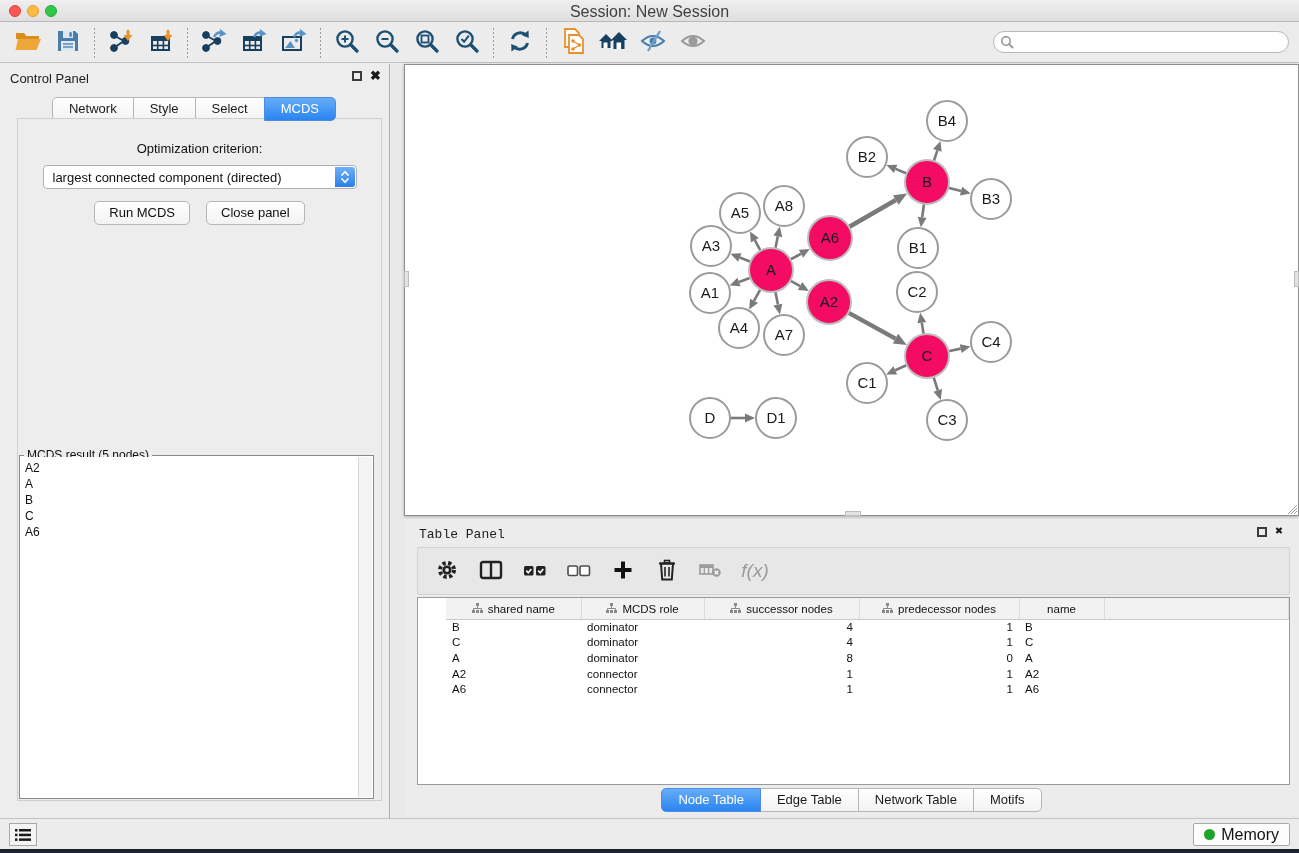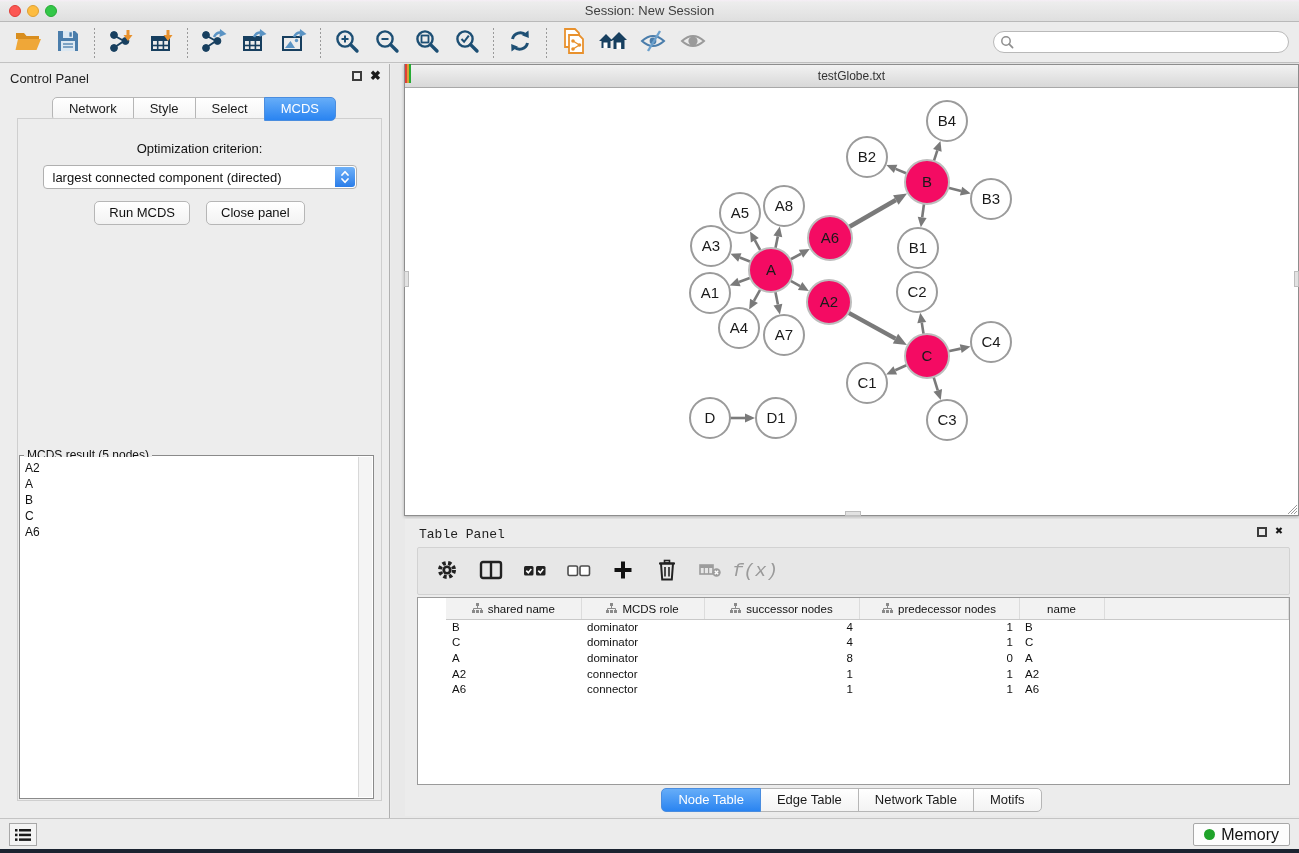--- a/index.html
+++ b/index.html
@@ -9,21 +9,21 @@
 
   
   .titlebar { position:absolute; left:0; top:0; right:0; height:22px;
     background:linear-gradient(#f6eef6 0%, #ededed 10%, #dfdfdf 100%);
     border-bottom:1px solid #b9b9b9; }
   .titlebar .lamp { position:absolute; top:5px; width:12px; height:12px; border-radius:50%; }
   .lamp.red { left:9px; background:#fc5753; border:1px solid #df3e38; }
   .lamp.yellow { left:27px; background:#fdbc40; border:1px solid #de9f34; }
   .lamp.green { left:45px; background:#33c748; border:1px solid #27aa35; }
   .titlebar .title { position:absolute; left:0; right:0; top:3px; text-align:center;
-    font-size:13px; color:#404040; }
+    font-size:16px; color:#404040; }
 
   
   .toolbar { position:absolute; left:0; top:23px; right:0; height:40px; background:#ececec;
     border-bottom:1px solid #c2c2c2; display:flex; align-items:center; padding-left:8px; }
   .tgroup { display:flex; align-items:center; }
   .tsep { width:1px; height:30px; margin:0 6px;
     background-image:linear-gradient(#9a9a9a 40%, rgba(0,0,0,0) 0%);
     background-size:1px 4px; background-repeat:repeat-y; }
   .tbtn { width:40px; height:32px; display:flex; align-items:center; justify-content:center;
     background:transparent; border:none; }
@@ -86,21 +86,21 @@
     font-size:12px; color:#333; }
   .netcanvas { position:absolute; left:1px; right:1px; top:24px; bottom:1px; background:#fff; }
   .grip-corner { position:absolute; right:0; bottom:0; width:14px; height:14px; }
   .grip-side { position:absolute; background:#e2e2e2; border:1px solid #bdbdbd; }
 
   
   .table-panel { position:absolute; left:14px; top:455px; right:0px; height:297px; background:#ececec; }
   .tp-toolbar { position:absolute; left:12px; right:9px; top:28px; height:48px; background:#e7e7e7;
     border:1px solid #d2d2d2; border-radius:2px; display:flex; align-items:center; gap:10px; padding-left:12px; }
   .tpbtn { width:34px; height:36px; display:flex; align-items:center; justify-content:center; background:none; border:none; }
-  .fx { font-family:Liberation Mono, monospace; font-style:italic; font-size:19px; color:#9a9a9a; }
+  .fx { font-family:Liberation Sans, sans-serif; font-style:italic; font-size:19px; color:#9a9a9a; }
   .tp-table { position:absolute; left:12px; right:9px; top:78px; bottom:31px; background:#fff;
     border:1px solid #9a9a9a; overflow:hidden;padding-left:28px; }
   table.grid { border-collapse:collapse; width:100%; table-layout:fixed; font-size:11.5px; color:#111; }
   table.grid th { background:#f2f2f2; border-right:1px solid #dcdcdc; border-bottom:1px solid #c9c9c9;
     font-weight:normal; height:21px; text-align:center; white-space:nowrap; overflow:hidden; }
   table.grid th .hlab { vertical-align:middle; }
   table.grid th svg { vertical-align:middle; margin-right:5px; }
   table.grid td { height:15.6px; padding:0 6px; white-space:nowrap; overflow:hidden; }
   td.num { text-align:right; padding-right:12px; }
   .tp-tabs { position:absolute; left:0; right:0; bottom:4px; }
@@ -360,26 +360,20 @@
             <div>A6</div>
           </div>
         <div class="result-scroll"></div>
       </div>
     </div>
   </div>
 
   <div class="right-region">
 
     <div class="netwin">
-      <div class="wtitle">
-        <span class="lamp red" style="left:13px"></span>
-        <span class="lamp yellow" style="left:29px"></span>
-        <span class="lamp green" style="left:45px"></span>
-        <span class="wname">testGlobe.txt</span>
-      </div>
       <div class="netcanvas">
         <svg id="graph-svg" width="893" height="427">
             <line x1="344.4146596993366" y1="188.76168568713538" x2="333.0066158782076" y2="193.0630792590365" stroke="#7a7a7a" stroke-width="2.6"></line>
             <polygon points="323.64964301426966,196.5911182077344 331.4189983512935,188.85244147026444 334.59423340512166,197.27371704780856" fill="#7a7a7a"></polygon>
             <line x1="344.5735128005243" y1="172.8294051202097" x2="333.782777417443" y2="168.51311096697722" stroke="#7a7a7a" stroke-width="2.6"></line>
             <polygon points="324.4980105085904,164.79920420343618 335.4540354610365,164.33496585799355 332.11151937384955,172.6912560759609" fill="#7a7a7a"></polygon>
             <line x1="354.3722984559506" y1="200.26270904858947" x2="347.97539763025134" y2="211.8570917951694" stroke="#7a7a7a" stroke-width="2.6"></line>
             <polygon points="343.144624201138,220.61286863543734 344.03529805213077,209.6832437520684 351.9154972083719,214.0309398382704" fill="#7a7a7a"></polygon>
             <line x1="354.48901716798036" y1="161.67335414757676" x2="348.8109303542095" y2="151.23300097386908" stroke="#7a7a7a" stroke-width="2.6"></line>
             <polygon points="344.03321088510967,142.44816195004034 352.7641079149324,149.08302721277414 344.8577527934866,153.38297473496402" fill="#7a7a7a"></polygon>

